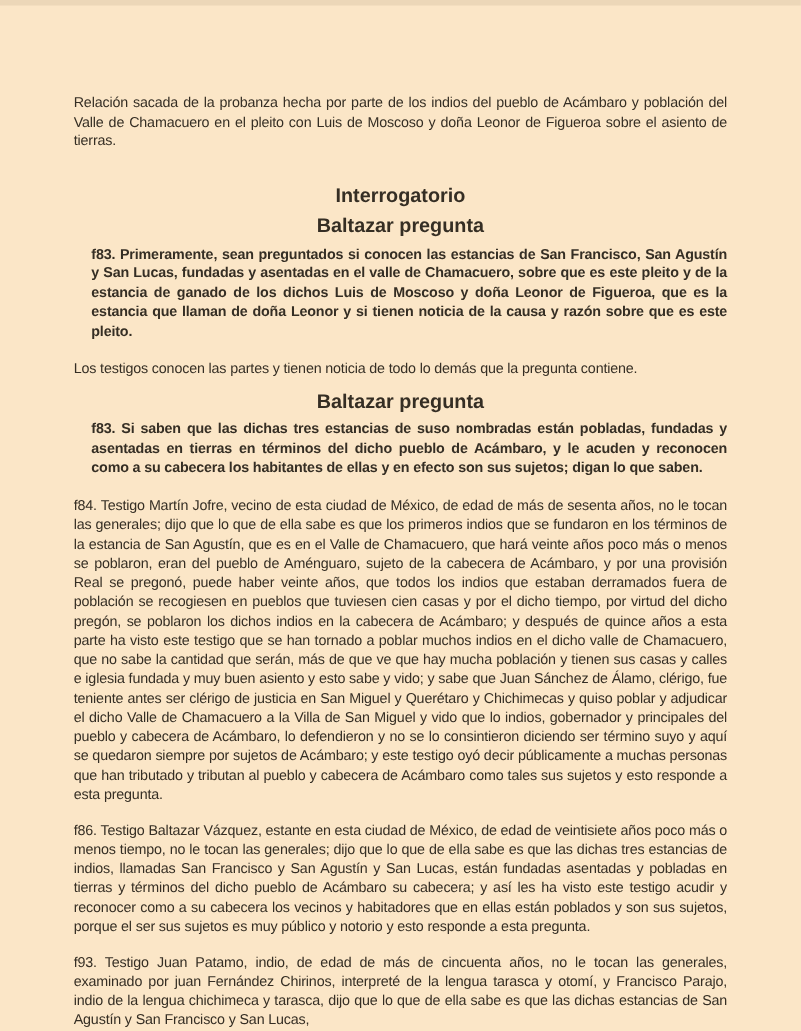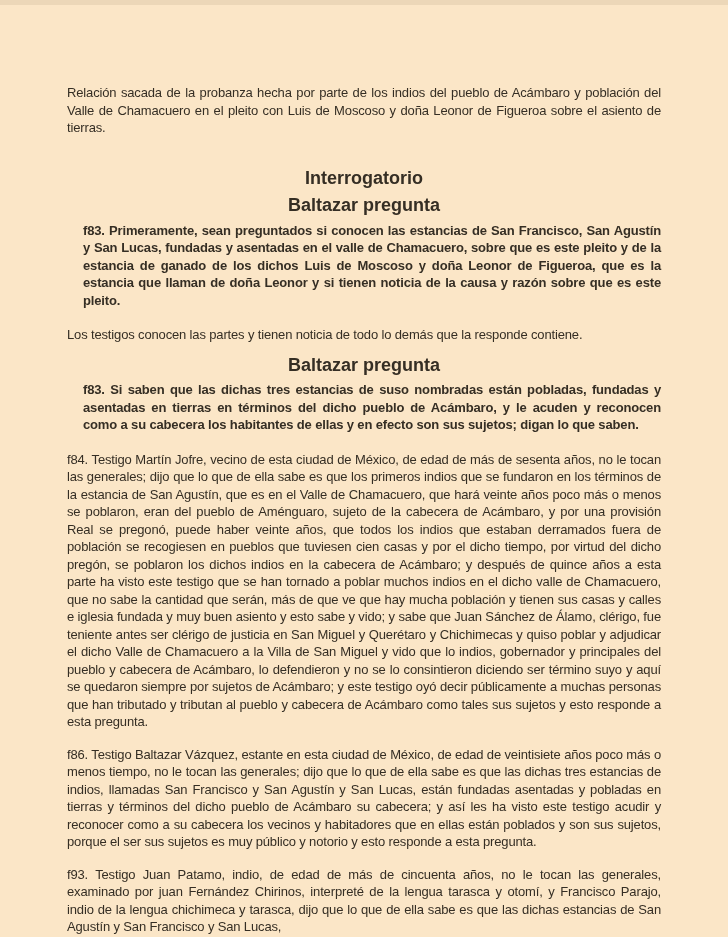--- a/index.html
+++ b/index.html
@@ -69,21 +69,21 @@
 <div class="page">
 
   <p class="para intro">Relación sacada de la probanza hecha por parte de los indios del pueblo de Acámbaro y población del Valle de Chamacuero en el pleito con Luis de Moscoso y doña Leonor de Figueroa sobre el asiento de tierras.</p>
 
   <h2 class="heading">Interrogatorio</h2>
 
   <h3 class="heading sub">Baltazar pregunta</h3>
 
   <p class="para bold question">f83. Primeramente, sean preguntados si conocen las estancias de San Francisco, San Agustín y San Lucas, fundadas y asentadas en el valle de Chamacuero, sobre que es este pleito y de la estancia de ganado de los dichos Luis de Moscoso y doña Leonor de Figueroa, que es la estancia que llaman de doña Leonor y si tienen noticia de la causa y razón sobre que es este pleito.</p>
 
-  <p class="para answer">Los testigos conocen las partes y tienen noticia de todo lo demás que la responde contiene.</p>
+  <p class="para answer">Los testigos conocen las partes y tienen noticia de todo lo demás que la pregunta contiene.</p>
 
   <h3 class="heading sub">Baltazar pregunta</h3>
 
   <p class="para bold question">f83. Si saben que las dichas tres estancias de suso nombradas están pobladas, fundadas y asentadas en tierras en términos del dicho pueblo de Acámbaro, y le acuden y reconocen como a su cabecera los habitantes de ellas y en efecto son sus sujetos; digan lo que saben.</p>
 
   <p class="para testimony">f84. Testigo Martín Jofre, vecino de esta ciudad de México, de edad de más de sesenta años, no le tocan las generales; dijo que lo que de ella sabe es que los primeros indios que se fundaron en los términos de la estancia de San Agustín, que es en el Valle de Chamacuero, que hará veinte años poco más o menos se poblaron, eran del pueblo de Aménguaro, sujeto de la cabecera de Acámbaro, y por una provisión Real se pregonó, puede haber veinte años, que todos los indios que estaban derramados fuera de población se recogiesen en pueblos que tuviesen cien casas y por el dicho tiempo, por virtud del dicho pregón, se poblaron los dichos indios en la cabecera de Acámbaro; y después de quince años a esta parte ha visto este testigo que se han tornado a poblar muchos indios en el dicho valle de Chamacuero, que no sabe la cantidad que serán, más de que ve que hay mucha población y tienen sus casas y calles e iglesia fundada y muy buen asiento y esto sabe y vido; y sabe que Juan Sánchez de Álamo, clérigo, fue teniente antes ser clérigo de justicia en San Miguel y Querétaro y Chichimecas y quiso poblar y adjudicar el dicho Valle de Chamacuero a la Villa de San Miguel y vido que lo indios, gobernador y principales del pueblo y cabecera de Acámbaro, lo defendieron y no se lo consintieron diciendo ser término suyo y aquí se quedaron siempre por sujetos de Acámbaro; y este testigo oyó decir públicamente a muchas personas que han tributado y tributan al pueblo y cabecera de Acámbaro como tales sus sujetos y esto responde a esta pregunta.</p>
 
   <p class="para testimony">f86. Testigo Baltazar Vázquez, estante en esta ciudad de México, de edad de veintisiete años poco más o menos tiempo, no le tocan las generales; dijo que lo que de ella sabe es que las dichas tres estancias de indios, llamadas San Francisco y San Agustín y San Lucas, están fundadas asentadas y pobladas en tierras y términos del dicho pueblo de Acámbaro su cabecera; y así les ha visto este testigo acudir y reconocer como a su cabecera los vecinos y habitadores que en ellas están poblados y son sus sujetos, porque el ser sus sujetos es muy público y notorio y esto responde a esta pregunta.</p>
 
   <p class="para testimony">f93. Testigo Juan Patamo, indio, de edad de más de cincuenta años, no le tocan las generales, examinado por juan Fernández Chirinos, interpreté de la lengua tarasca y otomí, y Francisco Parajo, indio de la lengua chichimeca y tarasca, dijo que lo que de ella sabe es que las dichas estancias de San Agustín y San Francisco y San Lucas,</p>

